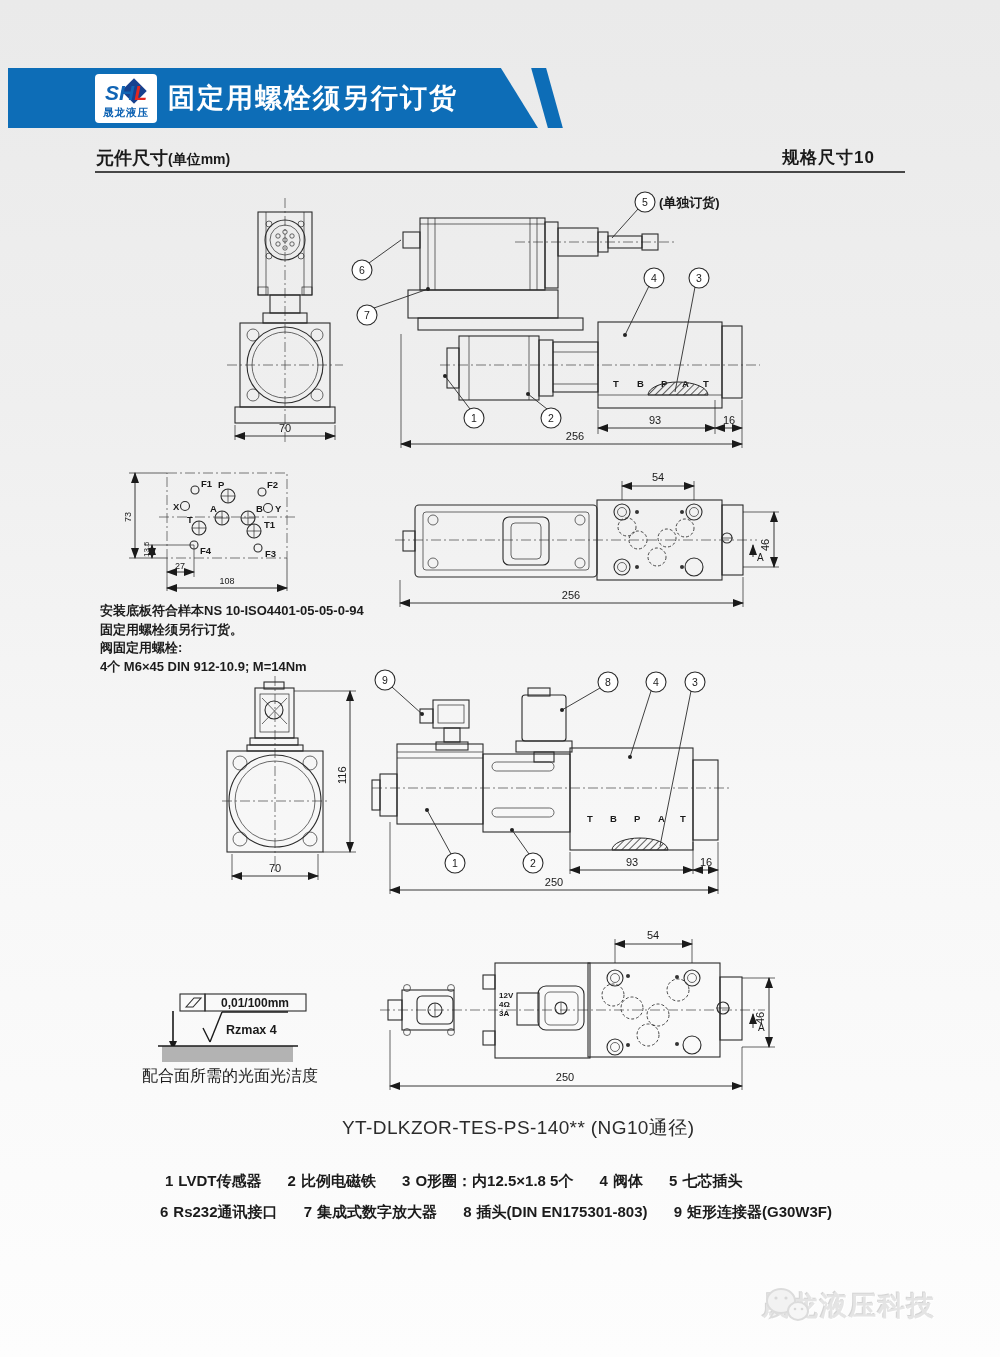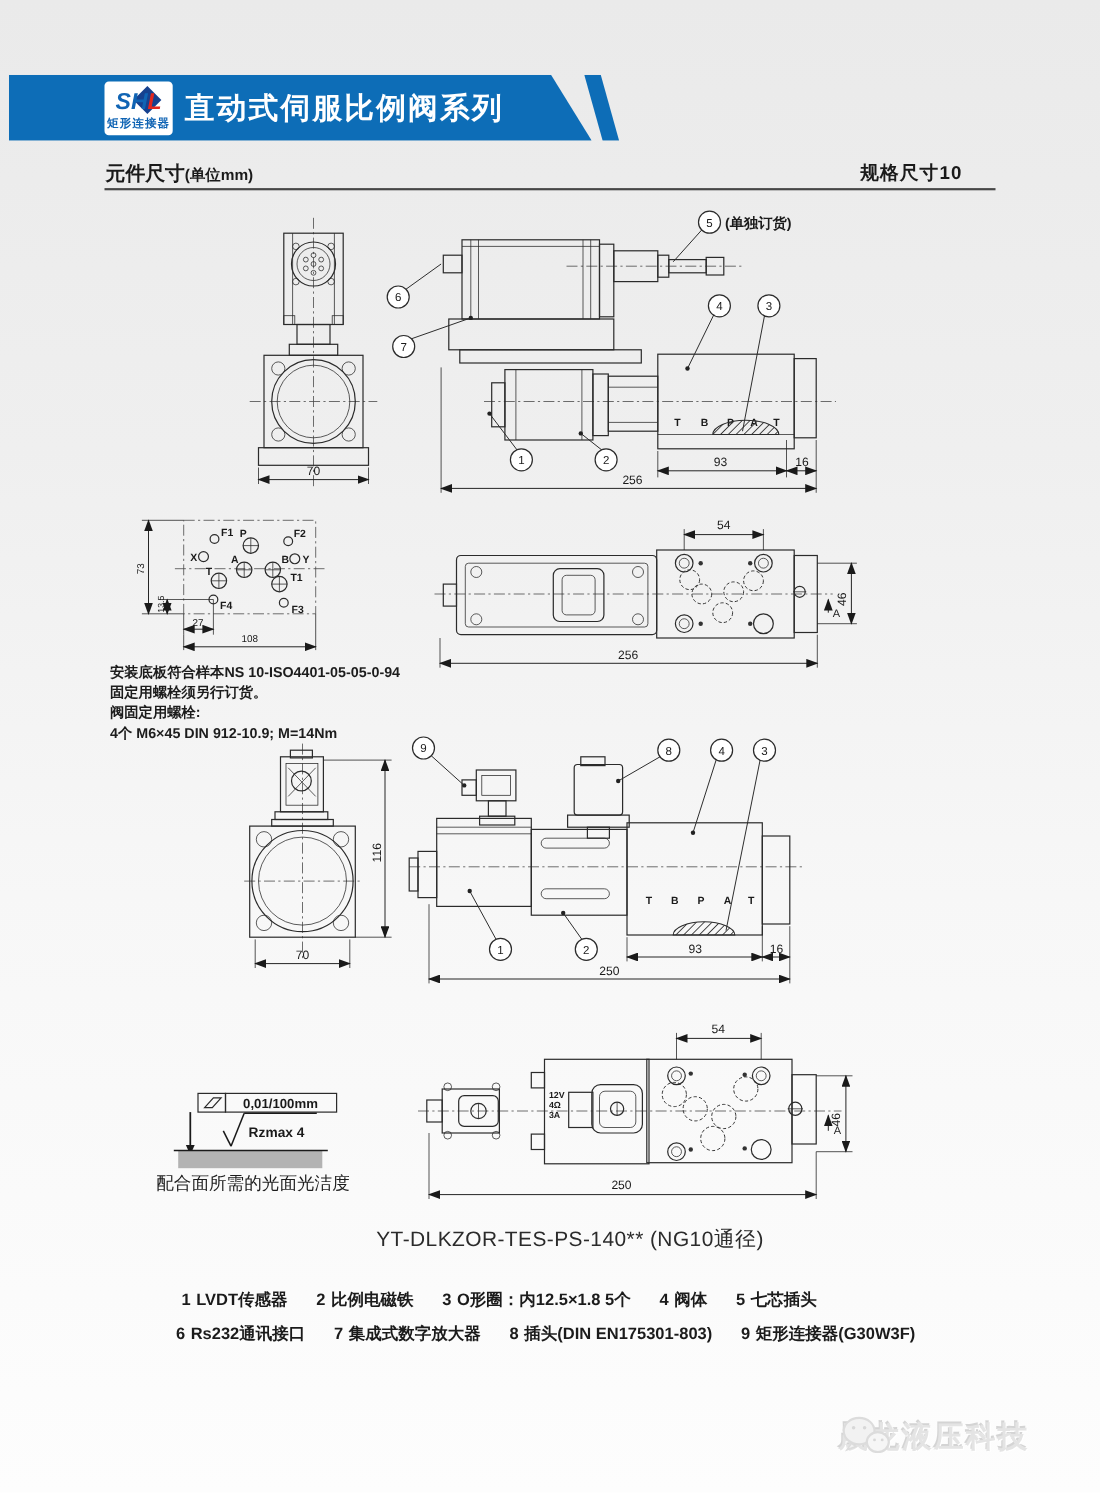--- a/index.html
+++ b/index.html
@@ -72,23 +72,23 @@
 
   <div class="banner"></div>
   <div class="stripe"></div>
   <div class="logo">
     <div class="logo-row">
       <div class="logo-diamond"></div>
       <span class="logo-letter ls">S</span>
       <span class="logo-letter lh">H</span>
       <span class="logo-letter ll">L</span>
     </div>
-    <div class="logo-sub">矩形连接器</div>
-  </div>
-  <div class="banner-title">直动式伺服比例阀系列</div>
+    <div class="logo-sub">晟龙液压</div>
+  </div>
+  <div class="banner-title">固定用螺栓须另行订货</div>
 
   <div class="titlebar-left">
     <span class="main">元件尺寸</span><span class="sub">(单位mm)</span>
   </div>
   <div class="titlebar-right">规格尺寸10</div>
   <div class="title-rule"></div>
 
   <svg style="left:225px;top:188px" width="555" height="270" viewBox="0 0 555 270">
     <g>
       <line class="cl" x1="60" y1="10" x2="60" y2="256"></line>

